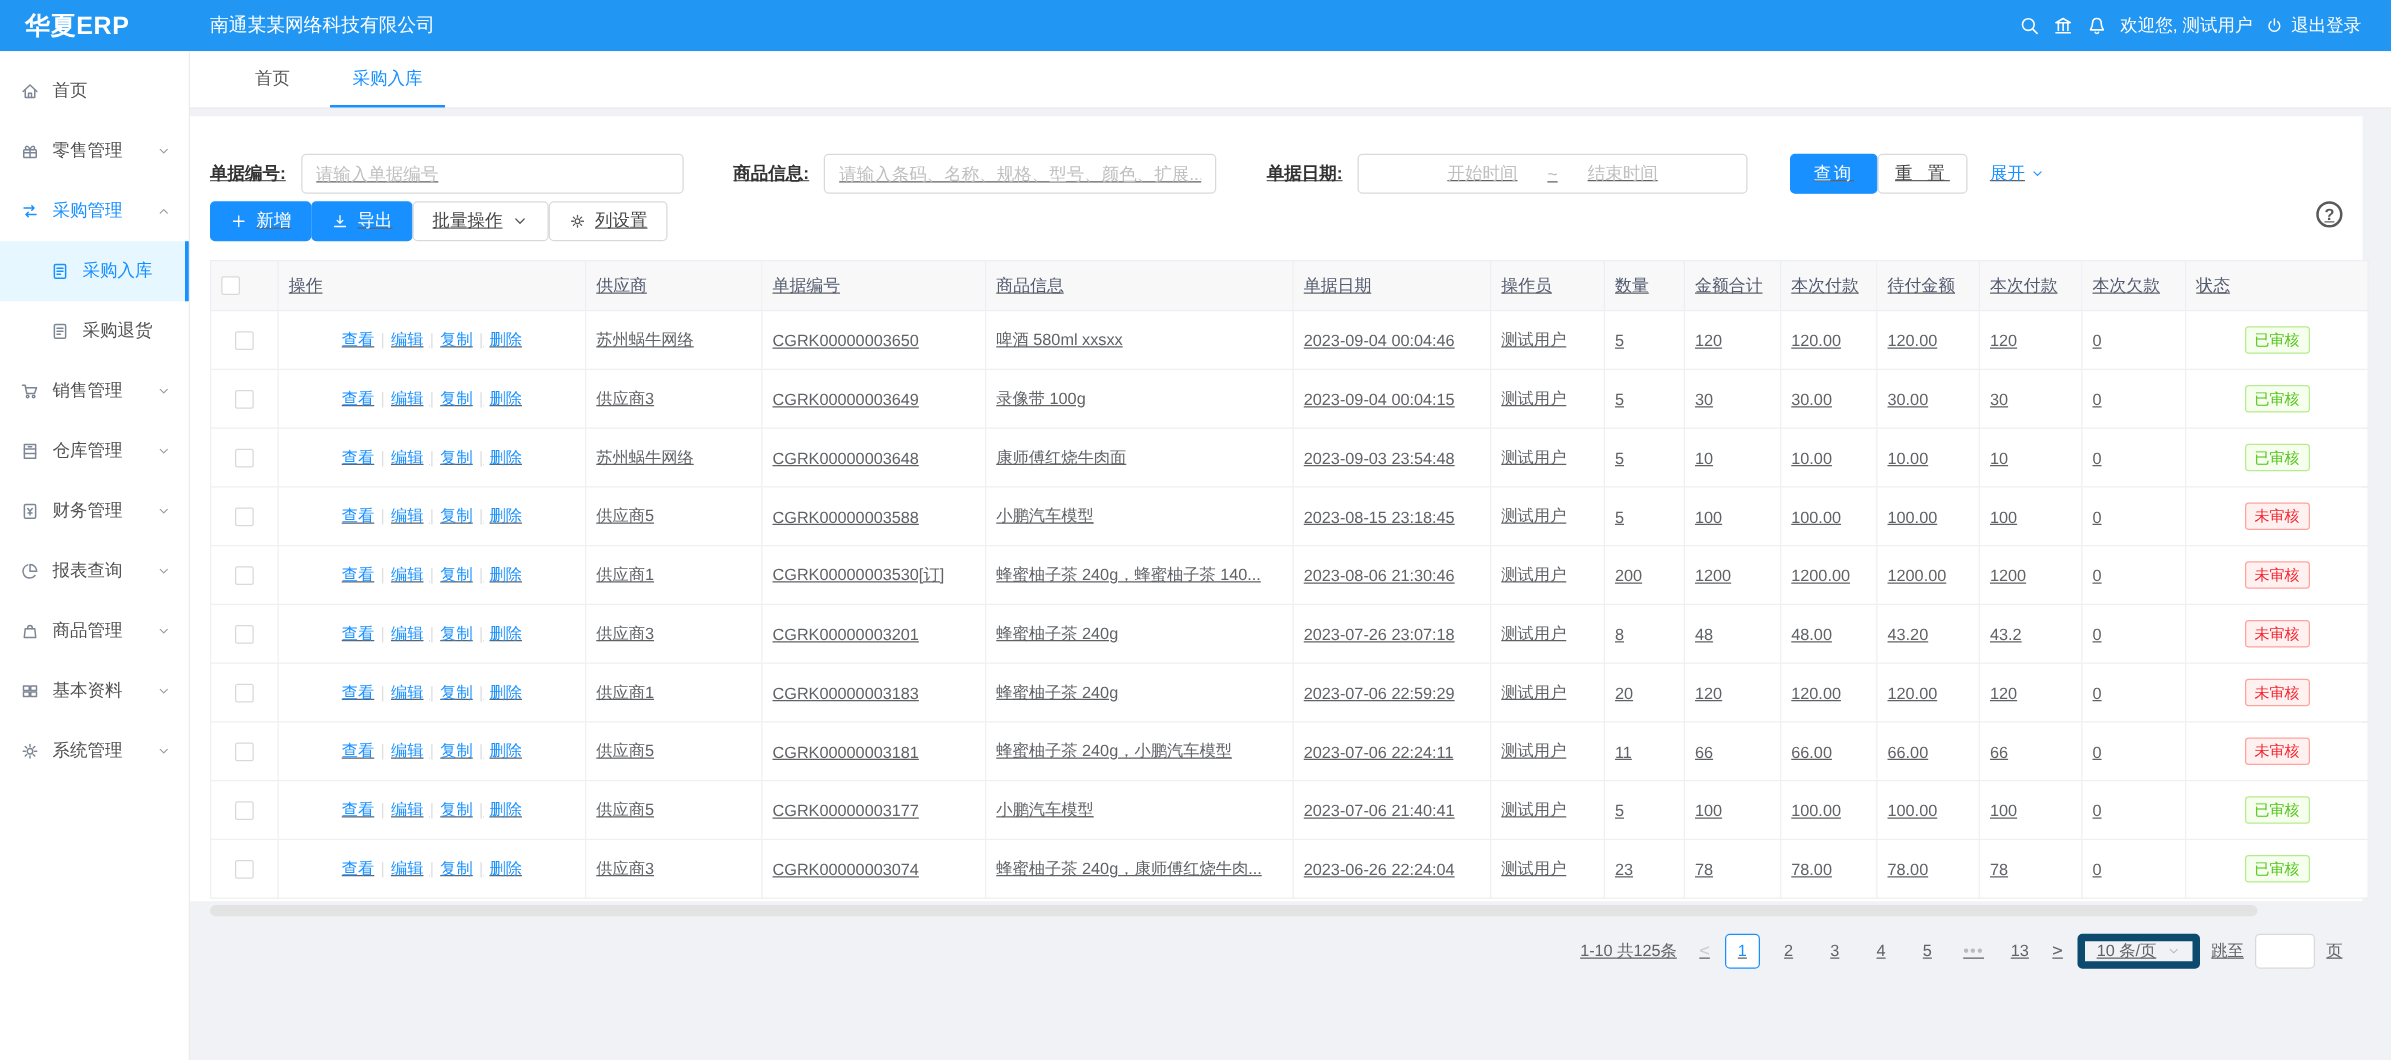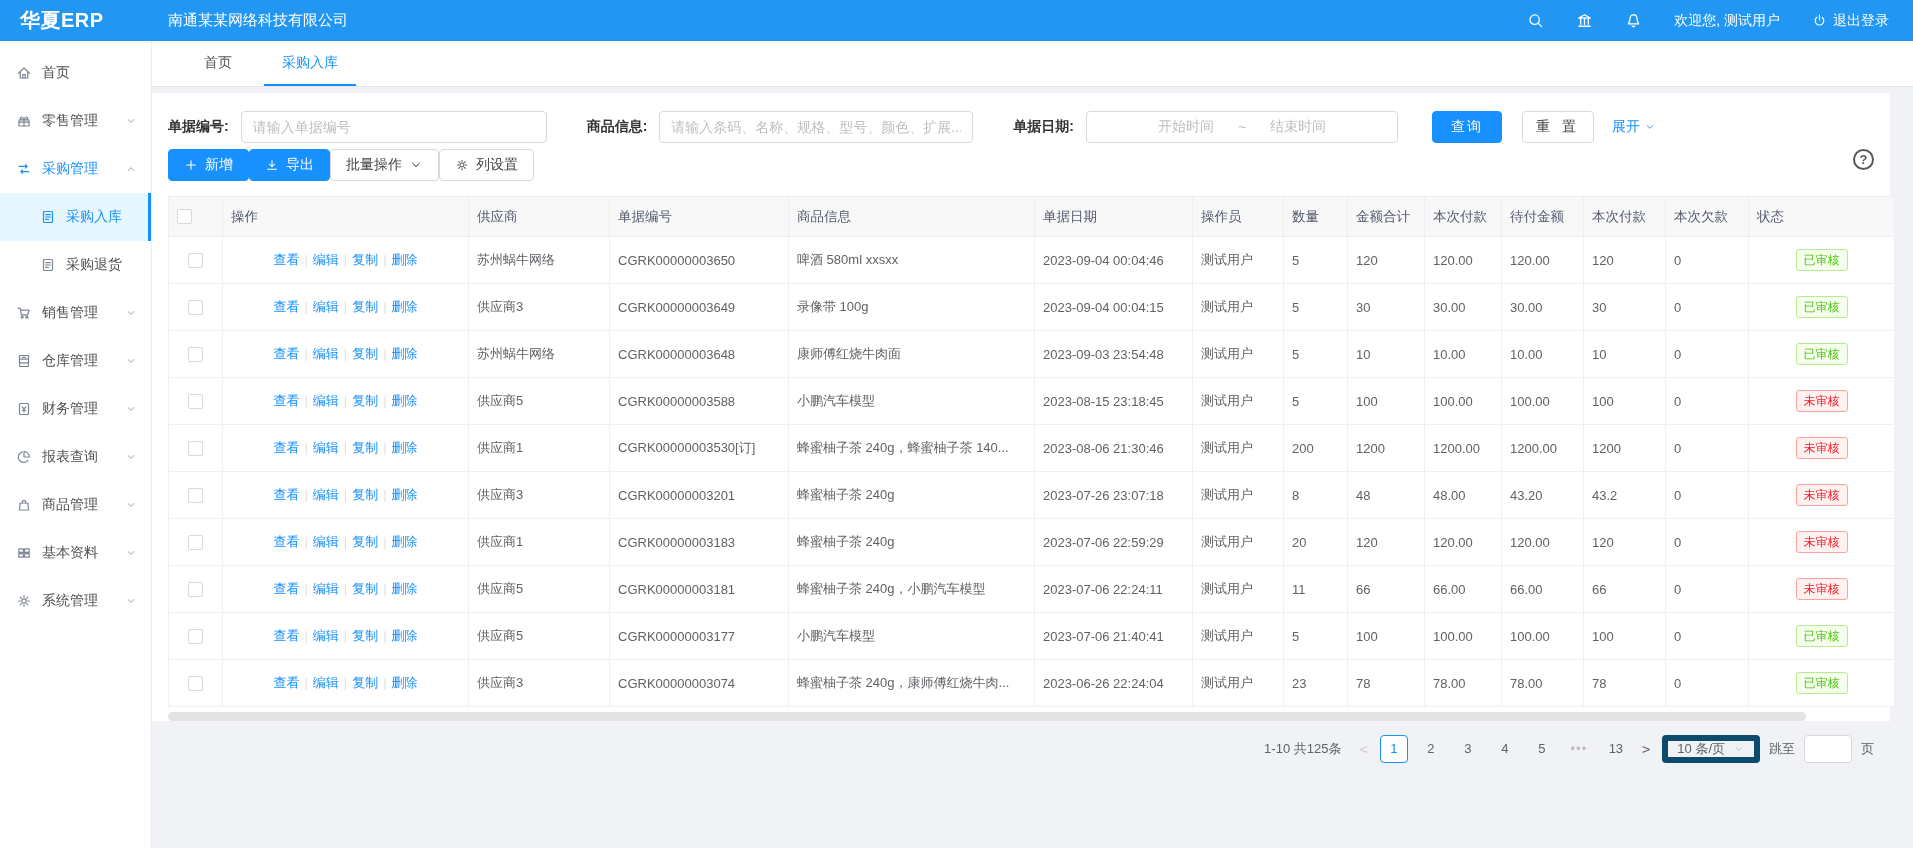--- a/index.html
+++ b/index.html
@@ -10,21 +10,21 @@
 html,body{margin:0;padding:0;}
 body{
   width:1913px;height:848px;overflow:hidden;
   font-family:"Liberation Sans","DejaVu Sans",sans-serif;
   background:#f0f2f5;color:#606266;
 }
 
 .topbar{height:41px;background:var(--topbar);display:flex;align-items:center;color:#fff;}
 .logo{width:152px;padding-left:20px;font-size:20px;font-weight:bold;letter-spacing:.5px;flex-shrink:0;}
 .company{font-size:15px;margin-left:16px;}
-.topbar-right{margin-left:auto;display:flex;align-items:center;gap:32px;padding-right:24px;font-size:14px;}
+.topbar-right{margin-left:auto;display:flex;align-items:center;gap:10px;padding-right:24px;font-size:14px;}
 .tb-icon{width:17px;height:17px;display:inline-flex;cursor:pointer;}
 .tb-icon svg{width:100%;height:100%;}
 .logout{display:flex;align-items:center;gap:6px;cursor:pointer;}
 .logout .tb-icon{width:15px;height:15px;}
 
 .layout{display:flex;height:807px;}
 .sidebar{width:152px;background:#fff;border-right:1px solid #ececec;padding-top:8px;flex-shrink:0;}
 .side-item{height:48px;display:flex;align-items:center;padding:0 14px 0 16px;font-size:14px;color:#515151;cursor:pointer;position:relative;}
 .side-item .icon{width:16px;height:16px;margin-right:10px;color:#7d8694;display:inline-flex;}
 .side-item .icon svg{width:100%;height:100%;}
@@ -33,36 +33,36 @@
 .side-item .chev.up svg{transform:rotate(180deg);}
 .side-item.level1{padding-left:40px;}
 .side-item.open,.side-item.open .icon{color:var(--accent);}
 .side-item.selected{color:var(--accent);background:#e6f7ff;border-right:3px solid var(--accent);}
 .side-item.selected .icon{color:var(--accent);}
 
 .main{flex:1;display:flex;flex-direction:column;min-width:0;}
 .tabbar{background:#fff;border-bottom:1px solid #e8e8e8;height:46px;display:flex;align-items:stretch;padding-left:34px;gap:14px;flex-shrink:0;}
 .tab{display:flex;align-items:center;padding:0 18px;font-size:14px;color:#555;cursor:pointer;border-bottom:2px solid transparent;}
 .tab.active{color:var(--accent);border-bottom-color:var(--accent);}
-.content{background:#fff;margin:6px 23px 0 0;height:628px;padding:0 16px;position:relative;}
+.content{background:#fff;margin:6px 23px 0 0;height:628px;padding:12px 16px;position:relative;text-decoration:underline;}
 
 .filter-row{display:flex;align-items:center;margin-top:16px;height:36px;}
 .fgroup{display:flex;align-items:center;}
 .fgroup + .fgroup{margin-left:40px;}
 .flabel{font-size:14px;font-weight:bold;color:#333;margin-right:12px;white-space:nowrap;}
 .finput{height:32px;border:1px solid #d9d9d9;border-radius:4px;padding:0 11px;font-size:14px;color:#333;outline:none;font-family:inherit;}
 .finput::placeholder{color:#bfbfbf;}
 .w300{width:306px;}
 .w310{width:314px;}
 .date-range{width:312px;height:32px;border:1px solid #d9d9d9;border-radius:4px;display:flex;align-items:center;justify-content:center;gap:24px;font-size:14px;color:#bfbfbf;cursor:pointer;}
 .btn{height:32px;border-radius:4px;font-size:14px;font-family:inherit;cursor:pointer;display:inline-flex;align-items:center;gap:7px;border:1px solid transparent;padding:0 15px;}
 .btn.primary{background:var(--accent);border-color:var(--accent);color:#fff;}
 .btn.ghost{background:#fff;border-color:#d9d9d9;color:#444;}
 .search-btn{margin-left:34px;padding:0 18px;letter-spacing:2px;}
-.reset-btn{margin-left:20px;letter-spacing:4px;padding:0 13px;}
+.reset-btn{letter-spacing:4px;padding:0 13px;}
 .expand{margin-left:18px;color:var(--accent);font-size:14px;display:inline-flex;align-items:center;gap:4px;cursor:pointer;}
 .chev-sm{width:12px;height:12px;display:inline-flex;}
 .chev-sm svg{width:100%;height:100%;}
 
 .toolbar-row{display:flex;margin-top:4px;height:32px;}
 .bicon{width:14px;height:14px;display:inline-flex;}
 .bicon svg{width:100%;height:100%;}
 .bicon.gray{color:#595959;}
 .help{margin-left:auto;width:21px;height:21px;border:2px solid #595959;border-radius:50%;color:#595959;font-size:13px;font-weight:bold;display:flex;align-items:center;justify-content:center;cursor:pointer;}
 

